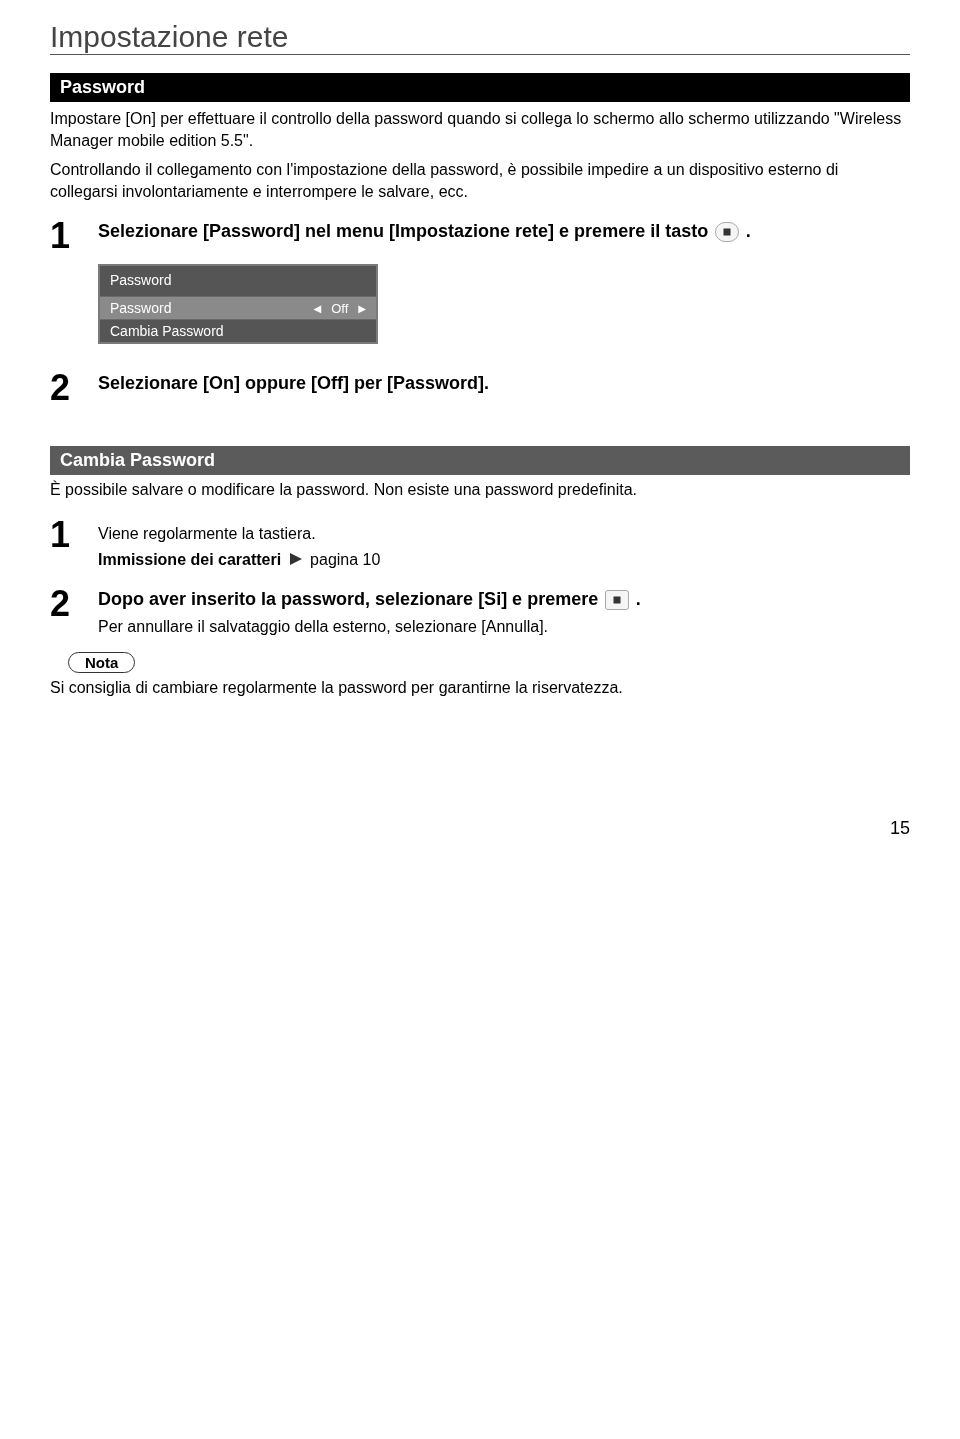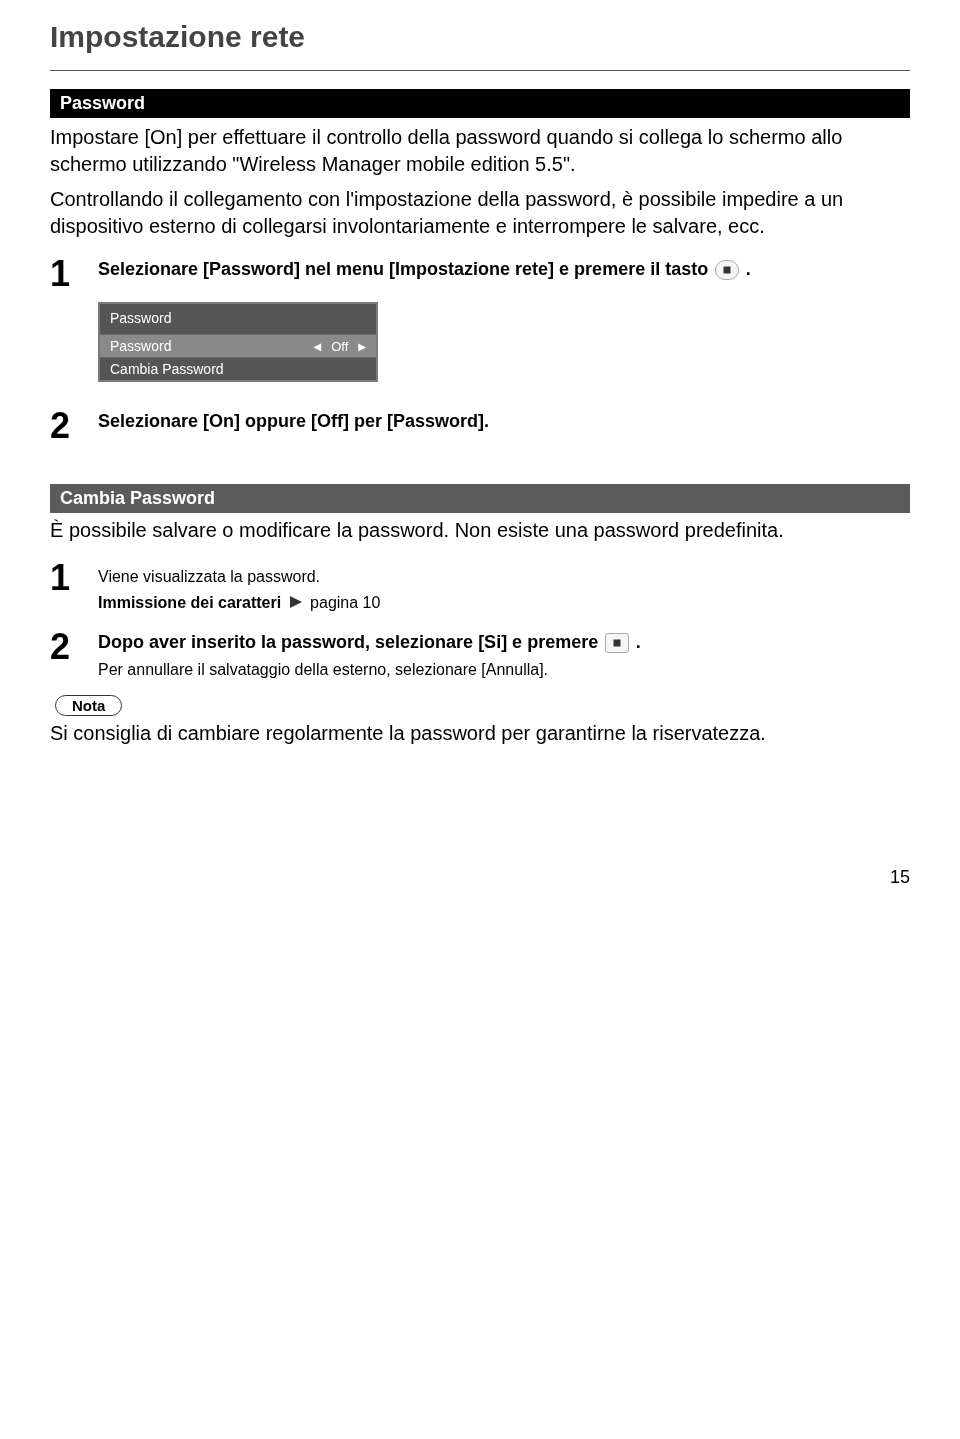--- a/index.html
+++ b/index.html
@@ -6,36 +6,36 @@
   body {
     font-family: Arial, Helvetica, sans-serif;
     background: #fff;
     width: 960px;
     margin: 0 auto;
     color: #000;
     padding: 20px 50px 20px 50px;
   }
   .page-title {
     font-size: 30px;
-    font-weight: bold;
+    font-weight: normal;
     color: #444;
-    padding-bottom: 16px;
+    padding-bottom: 0;
     border-bottom: 1px solid #555;
     margin-bottom: 18px;
   }
   .black-header {
     background: #000;
     color: #fff;
     padding: 4px 10px;
     font-size: 18px;
     font-weight: bold;
     margin-bottom: 6px;
   }
   .body-text {
-    font-size: 20px;
+    font-size: 16px;
     line-height: 1.35;
     margin-bottom: 8px;
   }
   .step-row {
     display: flex;
     align-items: flex-start;
     margin-top: 18px;
   }
   .step-num {
     font-size: 36px;
@@ -112,21 +112,21 @@
     margin-top: 40px;
   }
   .nota-badge {
     display: inline-block;
     border: 1.5px solid #333;
     border-radius: 14px;
     padding: 1px 16px;
     font-weight: bold;
     font-size: 15px;
     margin-top: 14px;
-    margin-left: 5px;
+    margin-left: 18px;
   }
   .arrow {
     display: inline-block;
     width: 0; height: 0;
     border-top: 6px solid transparent;
     border-bottom: 6px solid transparent;
     border-left: 12px solid #333;
     vertical-align: middle;
     margin: 0 4px 2px 4px;
   }
@@ -180,21 +180,21 @@
   </div>
 </div>
 
 
 <div class="section-bar">Cambia Password</div>
 <p class="body-text" style="margin-top:4px;">È possibile salvare o modificare la password. Non esiste una password predefinita.</p>
 
 <div class="step-row">
   <div class="step-num">1</div>
   <div class="step-content">
-    <p class="sub-text">Viene visualizzata la password.</p>
+    <p class="sub-text">Viene regolarmente la tastiera.</p>
     <p class="sub-text">
       <b>Immissione dei caratteri</b>
       <span class="arrow"></span>
       <span>pagina 10</span>
     </p>
   </div>
 </div>
 
 <div class="step-row">
   <div class="step-num">2</div>

